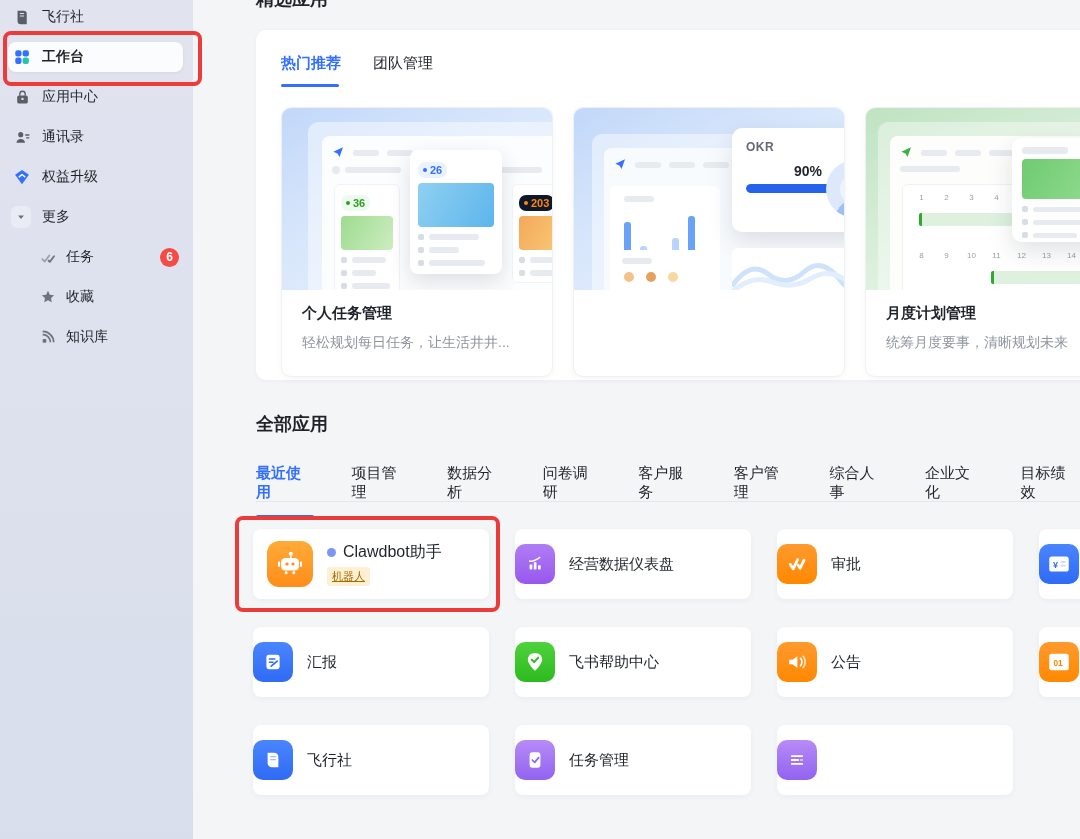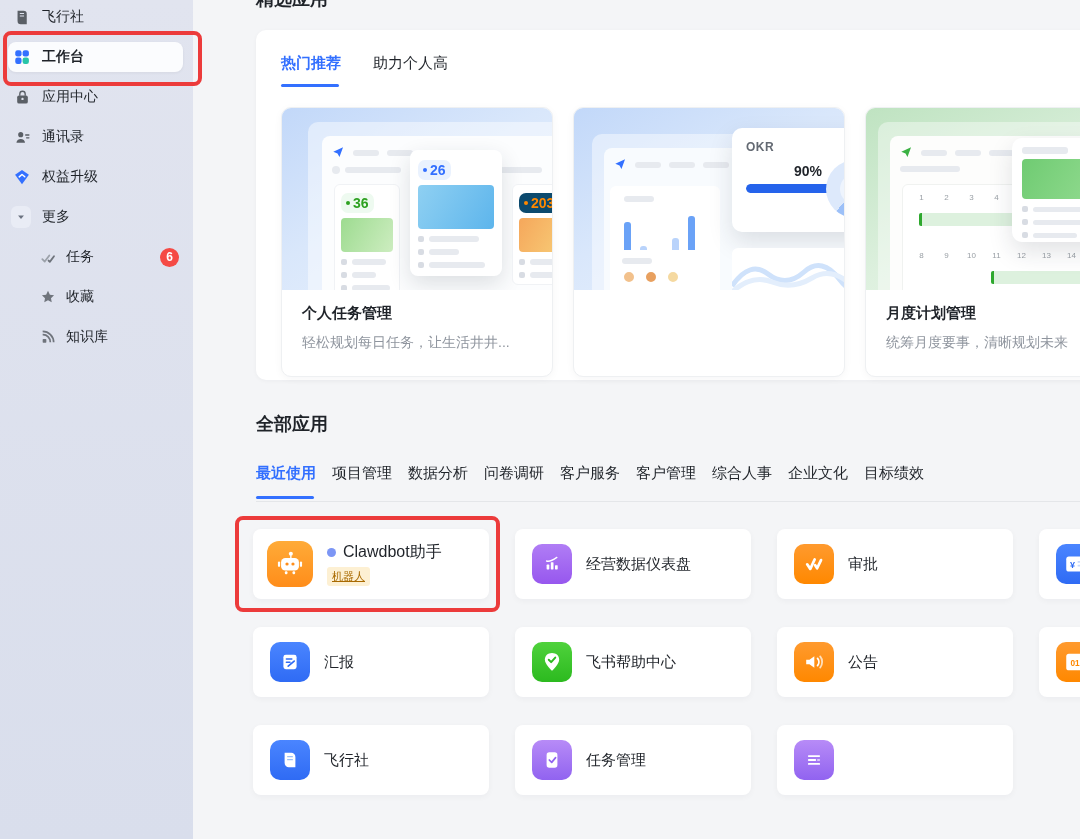--- a/index.html
+++ b/index.html
@@ -69,26 +69,26 @@
   .mock-panel { position:absolute; background:#fcfdfe; border-radius:8px; padding:10px; }
   .mhead { display:flex; align-items:center; gap:8px; }
   .mpill { height:6px; border-radius:3px; background:#e7eaef; }
   .mrow { display:flex; align-items:center; gap:5px; margin-top:7px; }
   .mdot { width:8px; height:8px; border-radius:50%; background:#e7eaef; }
   .msq { width:6px; height:6px; border-radius:2px; background:#d8dce3; flex:0 0 auto; }
   .mini {
     position:absolute; background:#fff; border:1px solid #f0f2f5; border-radius:6px; padding:6px;
   }
   .mini.float { border:none; border-radius:8px; box-shadow:0 8px 22px rgba(31,41,55,.14); }
-  .mbadge { display:inline-flex; align-items:center; gap:3px; font-size:14px; font-weight:bold;
+  .mbadge { display:inline-flex; align-items:center; gap:3px; font-size:11px; font-weight:bold;
     padding:2px 5px; border-radius:7px; }
   .mbadge i { width:4px; height:4px; border-radius:50%; display:inline-block; }
   .mbadge.g { background:#eefaf0; color:#2ea121; } .mbadge.g i { background:#2ea121; }
   .mbadge.b { background:#eaf2fe; color:#3370ff; } .mbadge.b i { background:#3370ff; }
-  .mbadge.o { background:#0c4a6e; color:#f80; }    .mbadge.o i { background:#f80; }
+  .mbadge.o { background:#0f172a; color:#f80; }    .mbadge.o i { background:#f80; }
   .mtile { border-radius:4px; margin-top:5px; }
   .mtile.g { background:linear-gradient(120deg,#9ddb90,#cdedc0); }
   .mtile.b { background:linear-gradient(120deg,#8fd0f2,#5db5ec); }
   .mtile.o { background:linear-gradient(120deg,#f5a75b,#f8d07a); }
   .mtile.gr { background:linear-gradient(120deg,#6fcb72,#a5e3a0); }
   
   .okr-card { position:absolute; left:158px; top:20px; width:150px; height:104px; background:#fff;
     border-radius:10px; box-shadow:0 10px 24px rgba(31,41,55,.13); padding:12px 14px; }
   .okr-label { font-size:12px; font-weight:bold; color:#646a73; letter-spacing:.5px; }
   .okr-val { font-size:14px; font-weight:bold; color:#1f2329; margin:9px 0 5px 48px; }
@@ -108,31 +108,31 @@
   
   .cal { position:absolute; left:36px; top:76px; width:300px; height:120px; background:#fff;
     border:1px solid #f0f2f0; border-radius:6px; }
   .dayrow { position:absolute; left:6px; display:flex; }
   .dayrow span { width:25px; text-align:center; font-size:8px; color:#9aa0a6; }
   .gbar { position:absolute; height:13px; background:#ddf1de; border-left:3px solid #2ea82e; border-radius:2px; }
   .gbar .mpill { width:60%; margin:4px 0 0 8px; background:#cfe7d1; }
   .float-card { position:absolute; left:146px; top:30px; width:150px; height:104px; background:#fff;
     border-radius:10px; box-shadow:0 10px 24px rgba(31,41,55,.13); padding:9px 10px; }
   
-  .app-tabs { position:absolute; left:63px; top:464px; display:flex; gap:16px; }
+  .app-tabs { position:absolute; left:63px; top:464px; display:flex; gap:36px; }
   .app-tab { font-size:15px; color:#1f2329; cursor:pointer; position:relative; padding-bottom:16px; }
   .app-tab.active { color:#3370ff; font-weight:bold; }
   .app-tab.active::after { content:""; position:absolute; left:0; right:2px; bottom:0; height:3px;
     border-radius:2px; background:#3370ff; }
   .tab-divider { position:absolute; left:63px; right:0; top:501px; height:1px; background:#e4e6e9; }
   
   .app-grid { position:absolute; left:60px; top:529px; display:grid;
     grid-template-columns:repeat(4,236px); grid-auto-rows:70px; gap:28px 26px; }
   .app-card { background:#fff; border-radius:8px; display:flex; align-items:center;
-    padding-left:17px; cursor:pointer; box-shadow:0 2px 6px rgba(31,35,41,.04); }
+    cursor:pointer; box-shadow:0 2px 6px rgba(31,35,41,.04); }
   .app-icn { width:40px; height:40px; border-radius:10px; flex:0 0 auto;
     display:flex; align-items:center; justify-content:center; }
   .app-icn.big { width:46px; height:46px; border-radius:12px; }
   .app-icn.orange  { background:linear-gradient(180deg,#ffab38,#ff8d1a); }
   .app-icn.orange2 { background:linear-gradient(180deg,#ff9a2e,#ff8800); }
   .app-icn.purple  { background:linear-gradient(180deg,#b07df5,#9757ee); }
   .app-icn.blue    { background:linear-gradient(180deg,#4a85ff,#2f6bf4); }
   .app-icn.green   { background:linear-gradient(180deg,#4fd23c,#2cba1f); }
   .app-icn.indigo  { background:linear-gradient(180deg,#5a64ea,#4049dd); }
   .app-icn.violet  { background:linear-gradient(180deg,#b78bf7,#9163f0); }
@@ -254,21 +254,21 @@
   </div>
 </aside>
 
 <main class="main">
 
   <h2 class="sec-title featured-title">精选应用</h2>
 
   <section class="panel">
     <nav class="tabs">
       <span class="tab active">热门推荐</span>
-      <span class="tab">助力个人高</span>
+      <span class="tab">团队管理</span>
     </nav>
 
     <div class="promo-row">
 
       <div class="promo-card">
         <div class="promo-img blue">
           <div class="mock-frame" style="left:26px;top:14px;width:300px;height:220px;"></div>
           <div class="mock-panel" style="left:40px;top:28px;width:290px;height:200px;">
             <div class="mhead">
               <svg width="13" height="13" viewBox="0 0 20 20">

